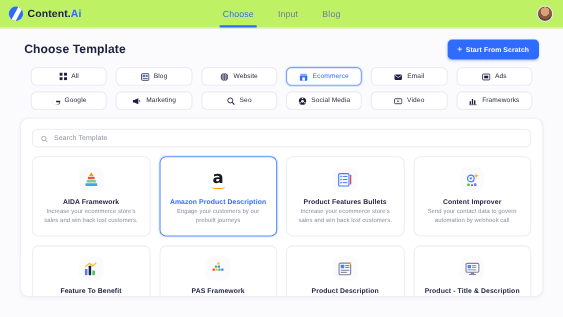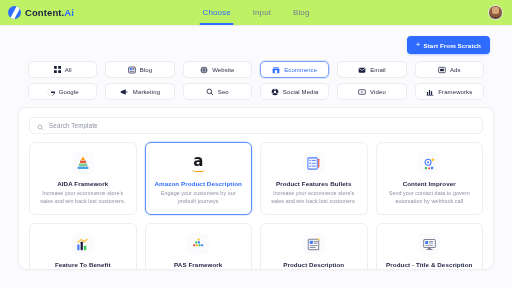--- a/index.html
+++ b/index.html
@@ -252,20 +252,21 @@
   <div class="navtabs">
     <div class="navtab active">Choose</div>
     <div class="navtab">Input</div>
     <div class="navtab">Blog</div>
   </div>
 
   <div class="avatar"></div>
 </div>
 
 <div class="page-head">
+  <div class="page-title">Choose Template</div>
   <button class="scratch-btn">
     <span class="plus">+</span>
     <span>Start From Scratch</span>
   </button>
 </div>
 
 <div class="chip-rows">
   <div class="chip-row">
 
     <div class="chip">

